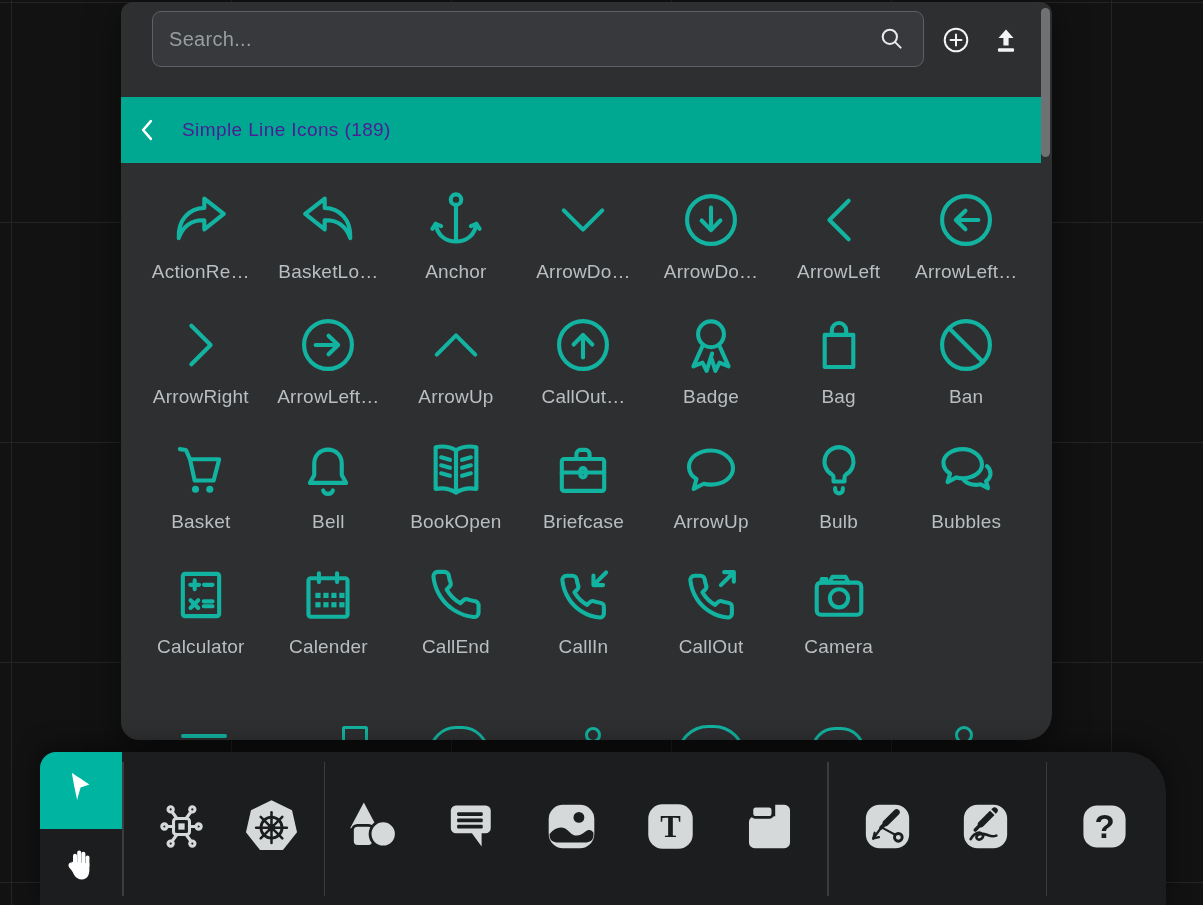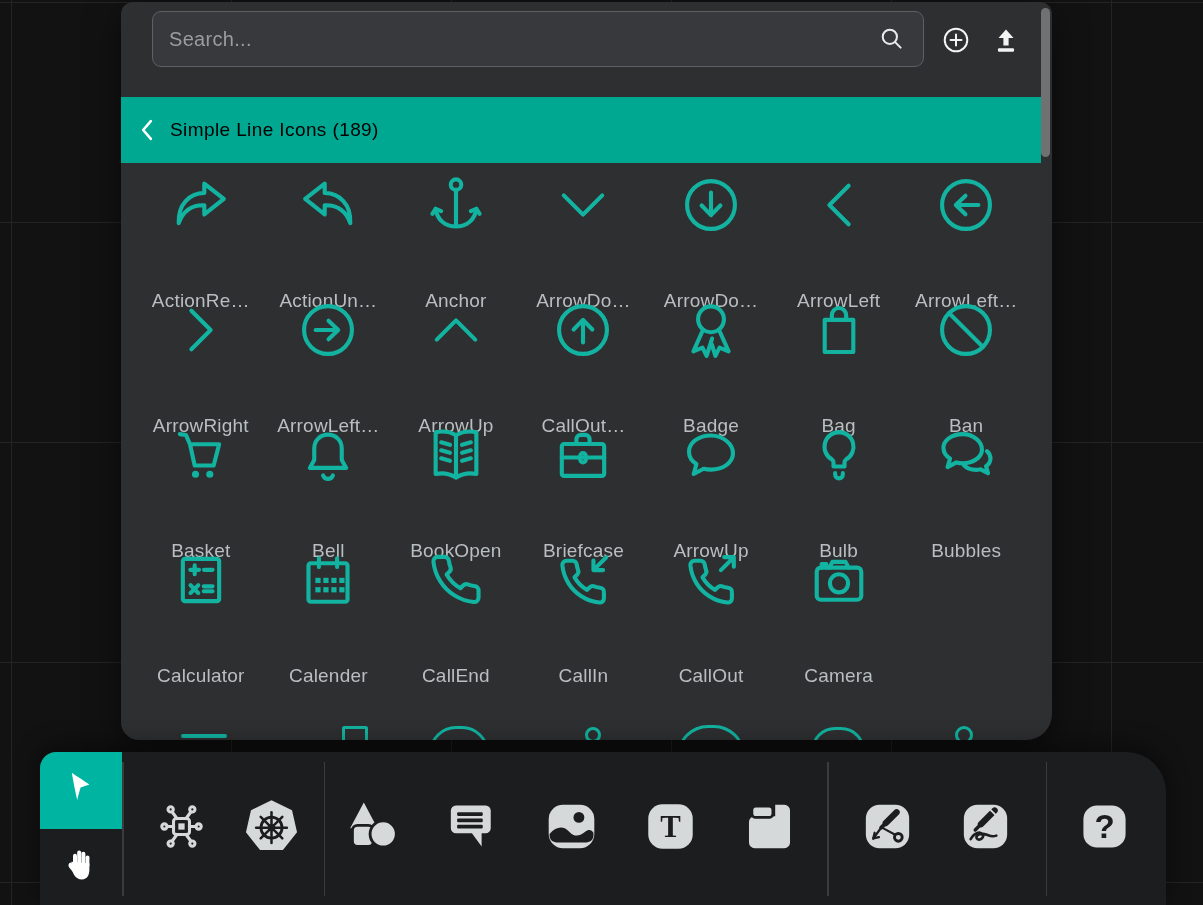--- a/index.html
+++ b/index.html
@@ -14,28 +14,28 @@
   #search-row{position:absolute;left:0;top:0;width:100%;height:95px;}
   #search-input{position:absolute;left:31px;top:9px;width:772px;height:56px;box-sizing:border-box;
     background:#37393c;border:1.5px solid #5d6064;border-radius:9px;color:#d7dadc;font-size:20px;
     padding:0 52px 0 16px;outline:none;letter-spacing:.3px;}
   #search-input::placeholder{color:#989da0;}
   .search-mag{position:absolute;left:757px;top:23px;}
   .hdr-act{position:absolute;top:21px;width:34px;height:34px;display:flex;align-items:center;justify-content:center;cursor:pointer;}
   #act-add{left:818px;}
   #act-upload{left:868px;}
   #cat-header{position:absolute;left:0;top:95px;width:920px;height:66px;background:#00a892;
-    display:flex;align-items:center;color:#000000;}
+    display:flex;align-items:center;color:#4c1d95;gap:12px;}
   #cat-back{margin-left:17px;display:flex;align-items:center;}
   #cat-title{margin-left:14px;font-size:19px;letter-spacing:.4px;font-weight:400;}
   #scroll-thumb{position:absolute;left:920px;top:6px;width:9px;height:149px;border-radius:5px;background:#6f7173;}
   #icon-grid{position:absolute;left:0;top:161px;width:919px;bottom:0;
     display:grid;grid-template-columns:repeat(7,1fr);grid-auto-rows:125px;
     padding:24px 10px 0 16px;box-sizing:border-box;}
-  .lib-cell{display:flex;flex-direction:column;align-items:center;justify-content:flex-end;cursor:pointer;gap:44px;}
+  .lib-cell{display:flex;flex-direction:column;align-items:center;cursor:pointer;}
   .lib-cell svg{width:66px;height:66px;color:#12b3a0;margin-bottom:4px;}
   .lib-label{font-size:19px;color:#b9bec1;white-space:nowrap;letter-spacing:.2px;}
   .peek{position:absolute;border-color:#12b3a0;}
   
   #toolbar{position:absolute;left:40px;top:752px;width:1126px;height:153px;background:#1c1d1f;
     border-radius:16px 40px 0 0;display:flex;box-shadow:0 -6px 24px rgba(0,0,0,.45);}
   #nav-col{width:82px;display:flex;flex-direction:column;}
   .nav-btn{flex:1;display:flex;align-items:center;justify-content:center;cursor:pointer;}
   #btn-select{background:#00b4a2;border-radius:16px 0 0 0;max-height:78px;}
   .tb-div{width:1.5px;background:#3a3c3e;height:134px;margin-top:10px;}
@@ -92,21 +92,21 @@
       <div class="lib-cell">
         <span><svg viewBox="0 0 24 24" width="66" height="66">
             <path fill="none" stroke="currentColor" stroke-width="1.5" stroke-linecap="round" stroke-linejoin="round" d="M13.2 4.2 20.3 9.8 13.2 15.4 V12.1 C8.6 11.9 5.6 13.9 3.9 18.6 3.6 11.7 7.8 7.8 13.2 7.6 Z"></path>
           </svg></span>
         <span class="lib-label">ActionRe…</span>
       </div>
       <div class="lib-cell">
         <span><svg viewBox="0 0 24 24" width="66" height="66">
             <path fill="none" stroke="currentColor" stroke-width="1.5" stroke-linecap="round" stroke-linejoin="round" d="M10.8 4.2 3.7 9.8 10.8 15.4 V12.1 C15.4 11.9 18.4 13.9 20.1 18.6 20.4 11.7 16.2 7.8 10.8 7.6 Z"></path>
           </svg></span>
-        <span class="lib-label">ActionUn…</span>
+        <span class="lib-label">BasketLo…</span>
       </div>
       <div class="lib-cell">
         <span><svg viewBox="0 0 24 24" width="66" height="66">
             <circle fill="none" stroke="currentColor" stroke-width="1.5" stroke-linecap="round" stroke-linejoin="round" cx="12" cy="4.6" r="1.9"></circle>
             <line fill="none" stroke="currentColor" stroke-width="1.5" stroke-linecap="round" stroke-linejoin="round" x1="12" y1="6.5" x2="12" y2="19.6"></line>
    <path fill="none" stroke="currentColor" stroke-width="1.5" stroke-linecap="round" stroke-linejoin="round" d="M4.6 13.4c.6 4.2 3.6 6.4 7.4 6.4s6.8-2.2 7.4-6.4"></path>
    <path fill="none" stroke="currentColor" stroke-width="1.5" stroke-linecap="round" stroke-linejoin="round" d="M4.6 13.4 3.4 15.2 M4.6 13.4 6.6 14.2 M19.4 13.4 20.6 15.2 M19.4 13.4 17.4 14.2"></path>
           </svg></span>
         <span class="lib-label">Anchor</span>
       </div>

